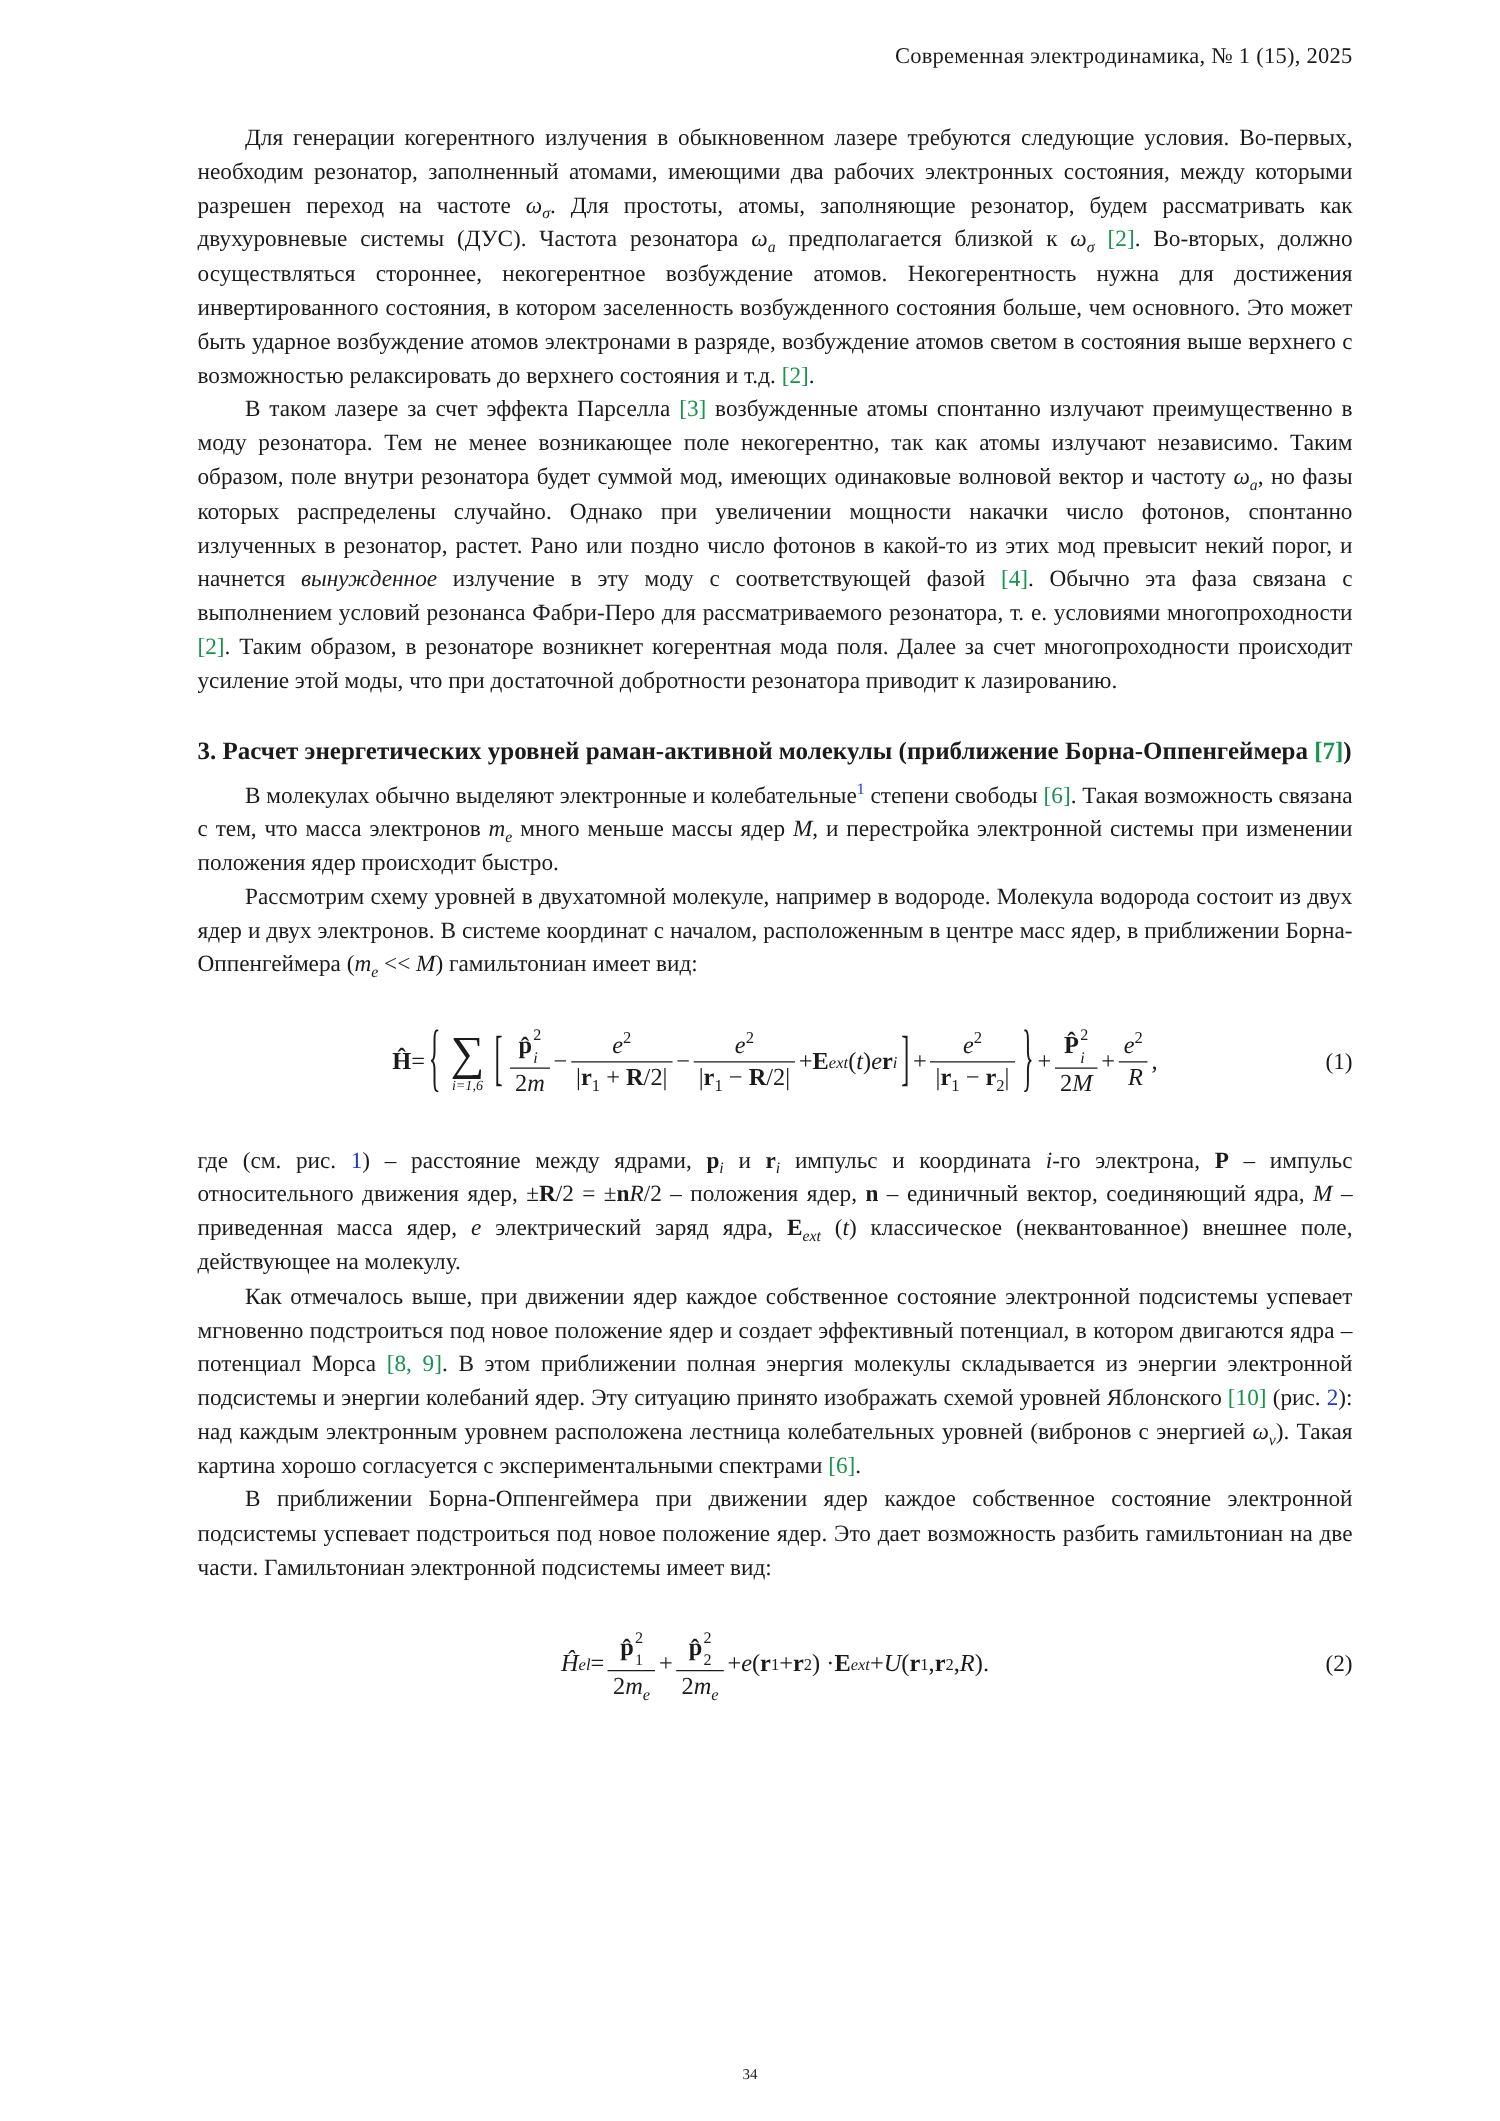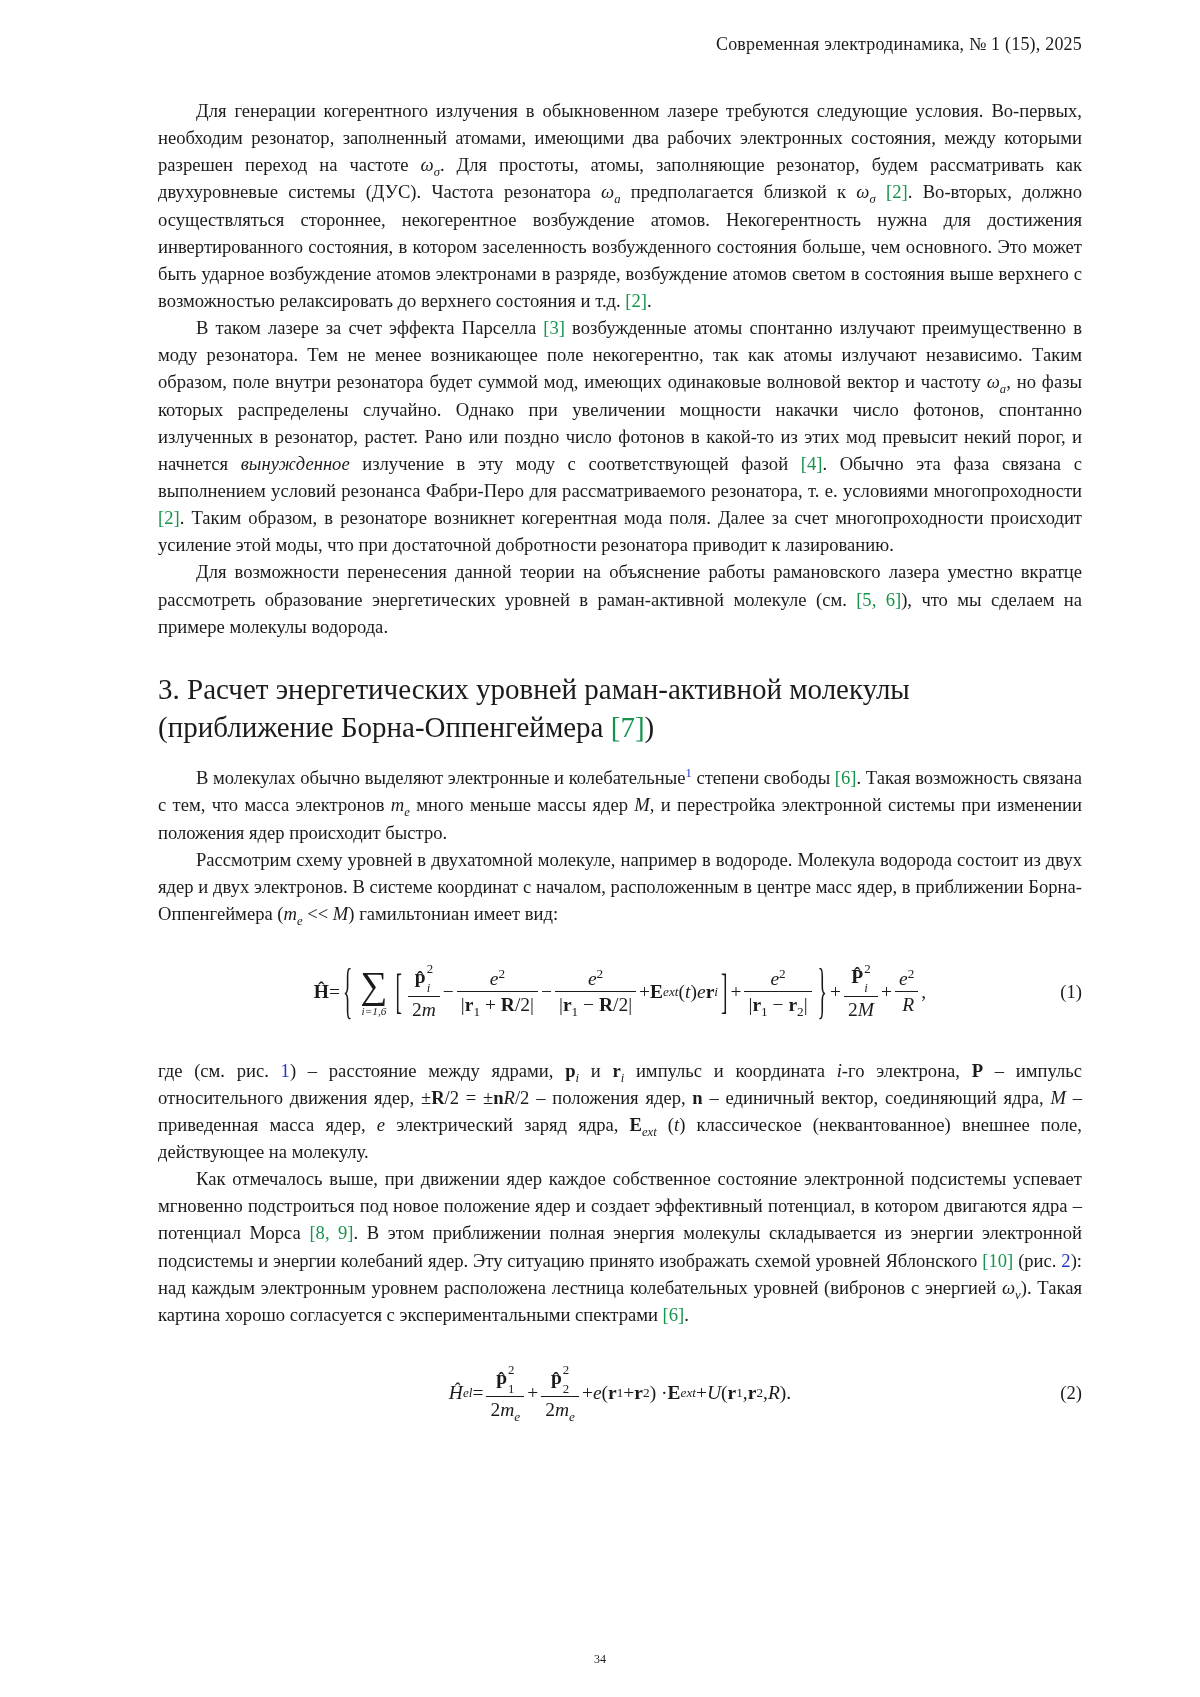--- a/index.html
+++ b/index.html
@@ -9,21 +9,21 @@
   }
   .page{position:absolute;inset:0;padding:34px 118px 0 158px;box-sizing:border-box;}
   .journal-header{
     text-align:right;font-size:18px;margin-bottom:42px;letter-spacing:0.2px;
   }
   p.body-par{
     font-size:18.6px;line-height:1.46;text-align:justify;margin:0;
   }
   p.indent{text-indent:38px;}
   h2.section-heading{
-    font-size:29px;font-weight:400;line-height:1.32;margin:30px 0 18px 0;text-align:left;
+    font-size:20px;font-weight:700;line-height:1.32;margin:30px 0 8px 0;text-align:left;
   }
   .equation{
     position:relative;display:flex;align-items:center;justify-content:center;
     margin:36px 0;font-size:19.5px;
   }
   .eq-body{white-space:nowrap;display:inline-flex;align-items:center;}
   .eqnum{position:absolute;right:0;top:50%;transform:translateY(-50%);font-size:18.6px;}
   
   .tk-mi{font-style:italic;}
   .tk-it{font-style:italic;}
@@ -56,21 +56,20 @@
 <body>
 
 <div class="page">
 
   <div class="journal-header">Современная электродинамика, № 1 (15), 2025</div>
 
   <p class="body-par indent">Для генерации когерентного излучения в обыкновенном лазере требуются следующие условия. Во-первых, необходим резонатор, заполненный атомами, имеющими два рабочих электронных состояния, между которыми разрешен переход на частоте <span class="tk-mi">ω</span><sub class="tk-sub">σ</sub>. Для простоты, атомы, заполняющие резонатор, будем рассматривать как двухуровневые системы (ДУС). Частота резонатора <span class="tk-mi">ω</span><sub class="tk-sub">a</sub> предполагается близкой к <span class="tk-mi">ω</span><sub class="tk-sub">σ</sub> <span class="tk-cite">[2]</span>. Во-вторых, должно осуществляться стороннее, некогерентное возбуждение атомов. Некогерентность нужна для достижения инвертированного состояния, в котором заселенность возбужденного состояния больше, чем основного. Это может быть ударное возбуждение атомов электронами в разряде, возбуждение атомов светом в состояния выше верхнего с возможностью релаксировать до верхнего состояния и т.д. <span class="tk-cite">[2]</span>.</p>
 
   <p class="body-par indent">В таком лазере за счет эффекта Парселла <span class="tk-cite">[3]</span> возбужденные атомы спонтанно излучают преимущественно в моду резонатора. Тем не менее возникающее поле некогерентно, так как атомы излучают независимо. Таким образом, поле внутри резонатора будет суммой мод, имеющих одинаковые волновой вектор и частоту <span class="tk-mi">ω</span><sub class="tk-sub">a</sub>, но фазы которых распределены случайно. Однако при увеличении мощности накачки число фотонов, спонтанно излученных в резонатор, растет. Рано или поздно число фотонов в какой-то из этих мод превысит некий порог, и начнется <span class="tk-it">вынужденное</span> излучение в эту моду с соответствующей фазой <span class="tk-cite">[4]</span>. Обычно эта фаза связана с выполнением условий резонанса Фабри-Перо для рассматриваемого резонатора, т. е. условиями многопроходности <span class="tk-cite">[2]</span>. Таким образом, в резонаторе возникнет когерентная мода поля. Далее за счет многопроходности происходит усиление этой моды, что при достаточной добротности резонатора приводит к лазированию.</p>
 
-  <p class="body-par indent">Для возможности перенесения данной теории на объяснение работы рамановского лазера уместно вкратце рассмотреть образование энергетических уровней в раман-активной молекуле (см. <span class="tk-cite">[5, 6]</span>), что мы сделаем на примере молекулы водорода.</p>
 
   <h2 class="section-heading">3. Расчет энергетических уровней раман-активной молекулы (приближение Борна-Оппенгеймера <span class="tk-cite">[7]</span>)</h2>
 
   <p class="body-par indent">В молекулах обычно выделяют электронные и колебательные<sup class="tk-supref">1</sup> степени свободы <span class="tk-cite">[6]</span>. Такая возможность связана с тем, что масса электронов <span class="tk-mi">m</span><sub class="tk-sub">e</sub> много меньше массы ядер <span class="tk-mi">M</span>, и перестройка электронной системы при изменении положения ядер происходит быстро.</p>
 
   <p class="body-par indent">Рассмотрим схему уровней в двухатомной молекуле, например в водороде. Молекула водорода состоит из двух ядер и двух электронов. В системе координат с началом, расположенным в центре масс ядер, в приближении Борна-Оппенгеймера (<span class="tk-mi">m</span><sub class="tk-sub">e</sub> &lt;&lt; <span class="tk-mi">M</span>) гамильтониан имеет вид:</p>
 
   <div class="equation">
     <span class="eq-body"><span class="tk-bf">Ĥ</span> = <span class="bigd" style="--s: 3.1;">{</span><span class="sum">
           <span class="sigma">∑</span>
@@ -100,20 +99,21 @@
           <span class="num"><span class="tk-mi">e</span><sup class="tk-sup">2</sup></span>
           <span class="den"><span class="tk-mi">R</span></span>
         </span>,</span>
     <span class="eqnum">(1)</span>
   </div>
 
   <p class="body-par">где (см. рис. <span class="tk-ref">1</span>) – расстояние между ядрами, <span class="tk-bf">p</span><sub class="tk-sub">i</sub> и <span class="tk-bf">r</span><sub class="tk-sub">i</sub> импульс и координата <span class="tk-mi">i</span>-го электрона, <span class="tk-bf">P</span> – импульс относительного движения ядер, ±<span class="tk-bf">R</span>/2 = ±<span class="tk-bf">n</span><span class="tk-mi">R</span>/2 – положения ядер, <span class="tk-bf">n</span> – единичный вектор, соединяющий ядра, <span class="tk-mi">M</span> – приведенная масса ядер, <span class="tk-mi">e</span> электрический заряд ядра, <span class="tk-bf">E</span><sub class="tk-sub">ext</sub> (<span class="tk-mi">t</span>) классическое (неквантованное) внешнее поле, действующее на молекулу.</p>
 
   <p class="body-par indent">Как отмечалось выше, при движении ядер каждое собственное состояние электронной подсистемы успевает мгновенно подстроиться под новое положение ядер и создает эффективный потенциал, в котором двигаются ядра – потенциал Морса <span class="tk-cite">[8, 9]</span>. В этом приближении полная энергия молекулы складывается из энергии электронной подсистемы и энергии колебаний ядер. Эту ситуацию принято изображать схемой уровней Яблонского <span class="tk-cite">[10]</span> (рис. <span class="tk-ref">2</span>): над каждым электронным уровнем расположена лестница колебательных уровней (вибронов с энергией <span class="tk-mi">ω</span><sub class="tk-sub">v</sub>). Такая картина хорошо согласуется с экспериментальными спектрами <span class="tk-cite">[6]</span>.</p>
 
+  <p class="body-par indent">В приближении Борна-Оппенгеймера при движении ядер каждое собственное состояние электронной подсистемы успевает подстроиться под новое положение ядер. Это дает возможность разбить гамильтониан на две части. Гамильтониан электронной подсистемы имеет вид:</p>
 
   <div class="equation">
     <span class="eq-body"><span class="tk-mi">Ĥ</span><sub class="tk-sub">el</sub> = <span class="frac">
           <span class="num"><span class="tk-bf">p̂</span><span class="susp">
               <span class="ss-sup">2</span>
               <span class="ss-sub">1</span>
             </span></span>
           <span class="den">2<span class="tk-mi">m</span><sub class="tk-sub">e</sub></span>
         </span> + <span class="frac">
           <span class="num"><span class="tk-bf">p̂</span><span class="susp">

